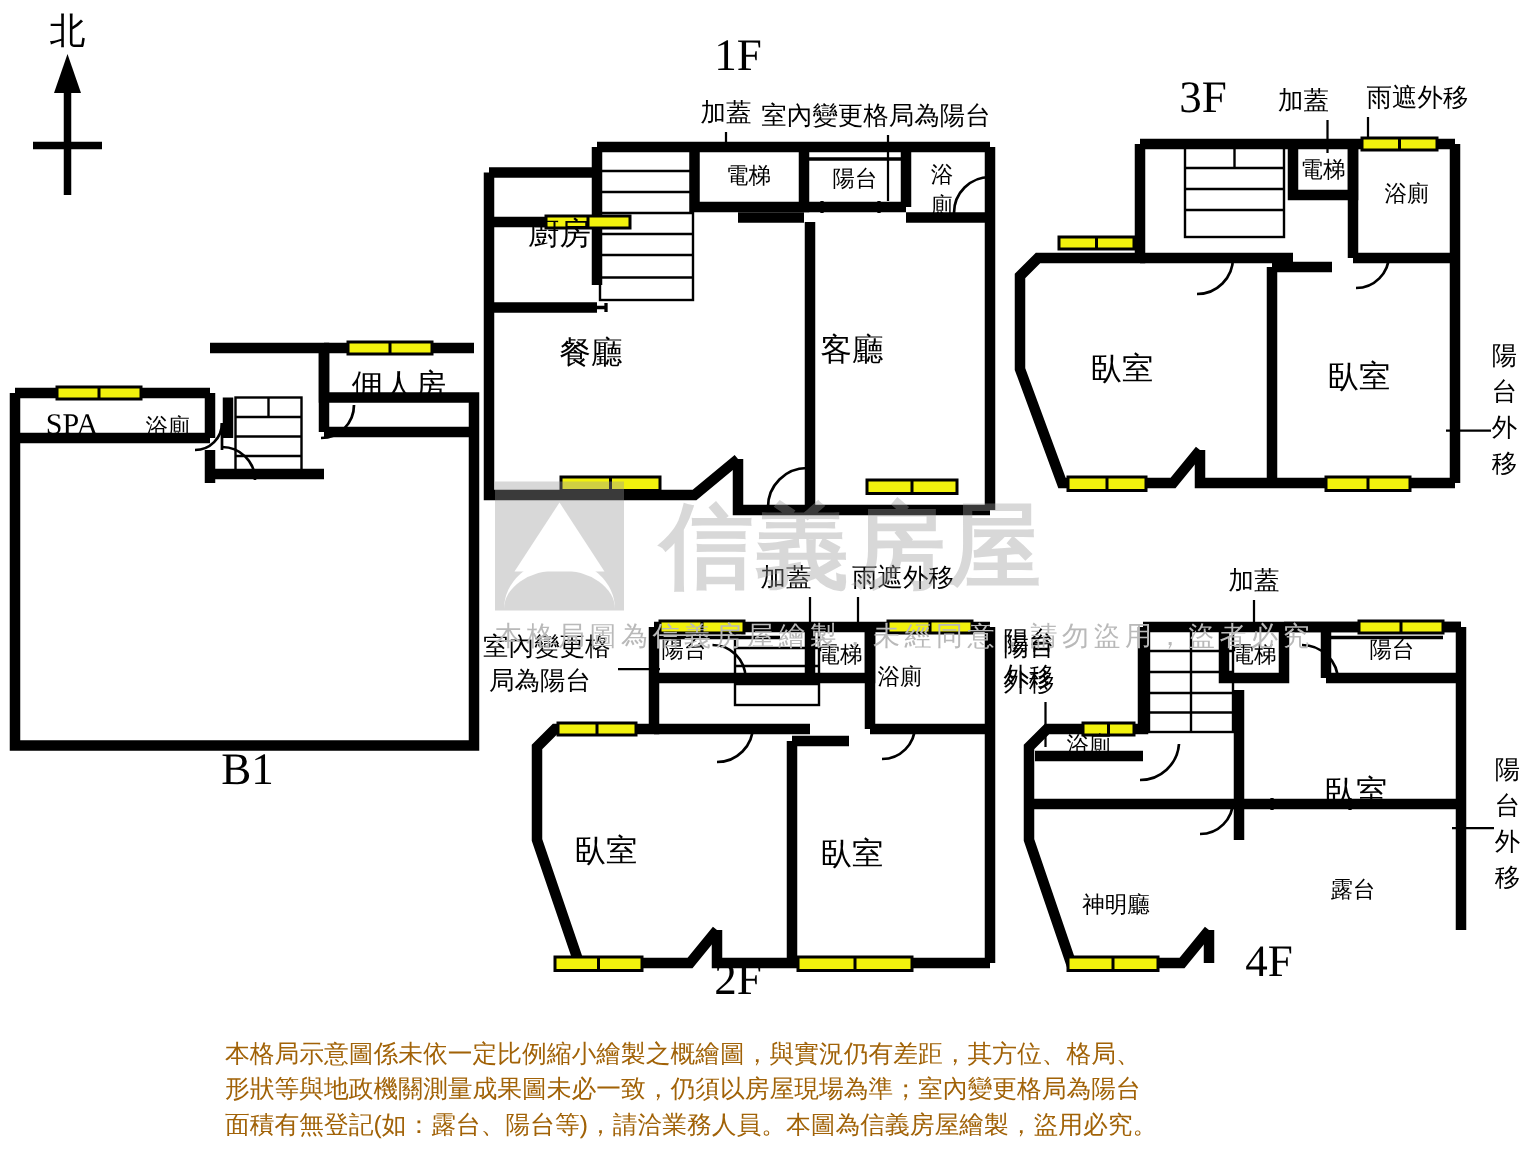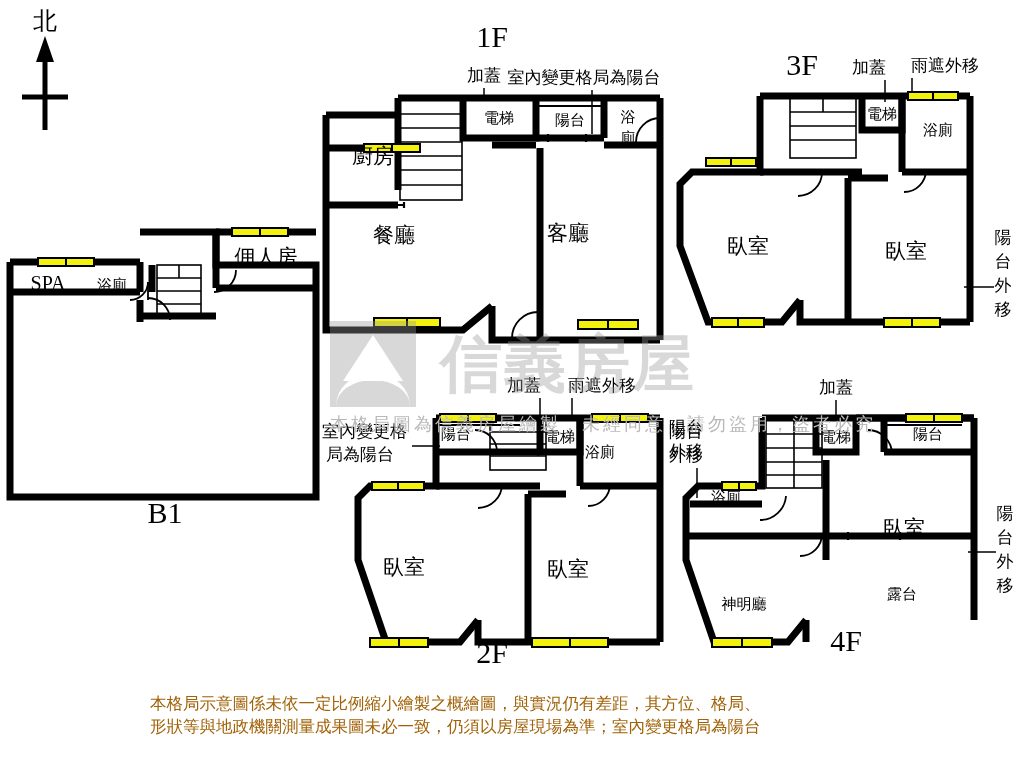--- a/index.html
+++ b/index.html
@@ -430,15 +430,16 @@
 
   <div id="wm">
     <div id="wmmark"></div>
     <div id="wmtext">信義房屋</div>
   </div>
   <div id="wmsmall">本格局圖為信義房屋繪製，未經同意，請勿盜用，盜者必究</div>
 
   <div id="disc">
     <div>本格局示意圖係未依一定比例縮小繪製之概繪圖，與實況仍有差距，其方位、格局、</div>
     <div>形狀等與地政機關測量成果圖未必一致，仍須以房屋現場為準；室內變更格局為陽台</div>
+    <div>面積有無登記(如：露台、陽台等)，請洽業務人員。本圖為信義房屋繪製，盜用必究。</div>
   </div>
 
 </div>
 
 </body></html>

